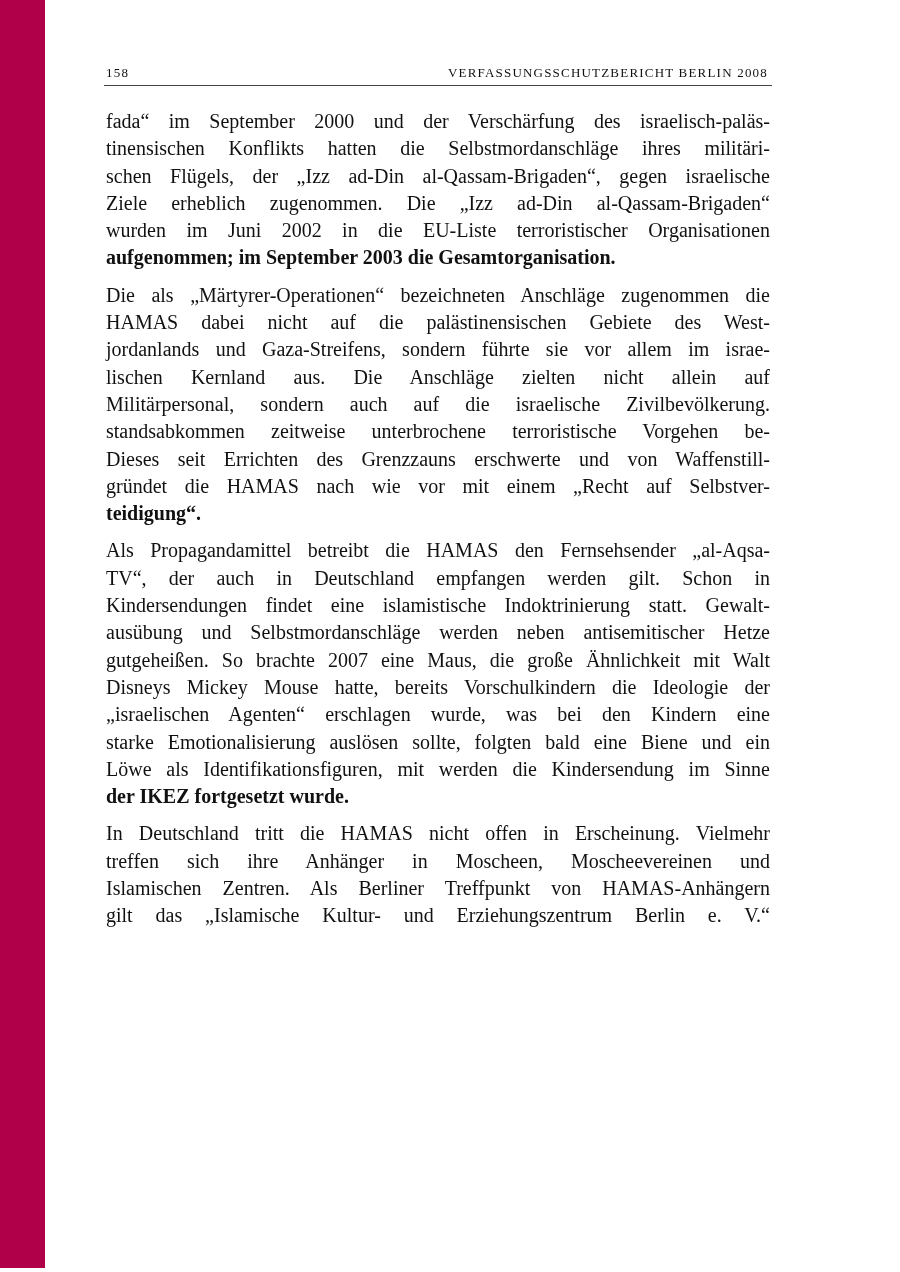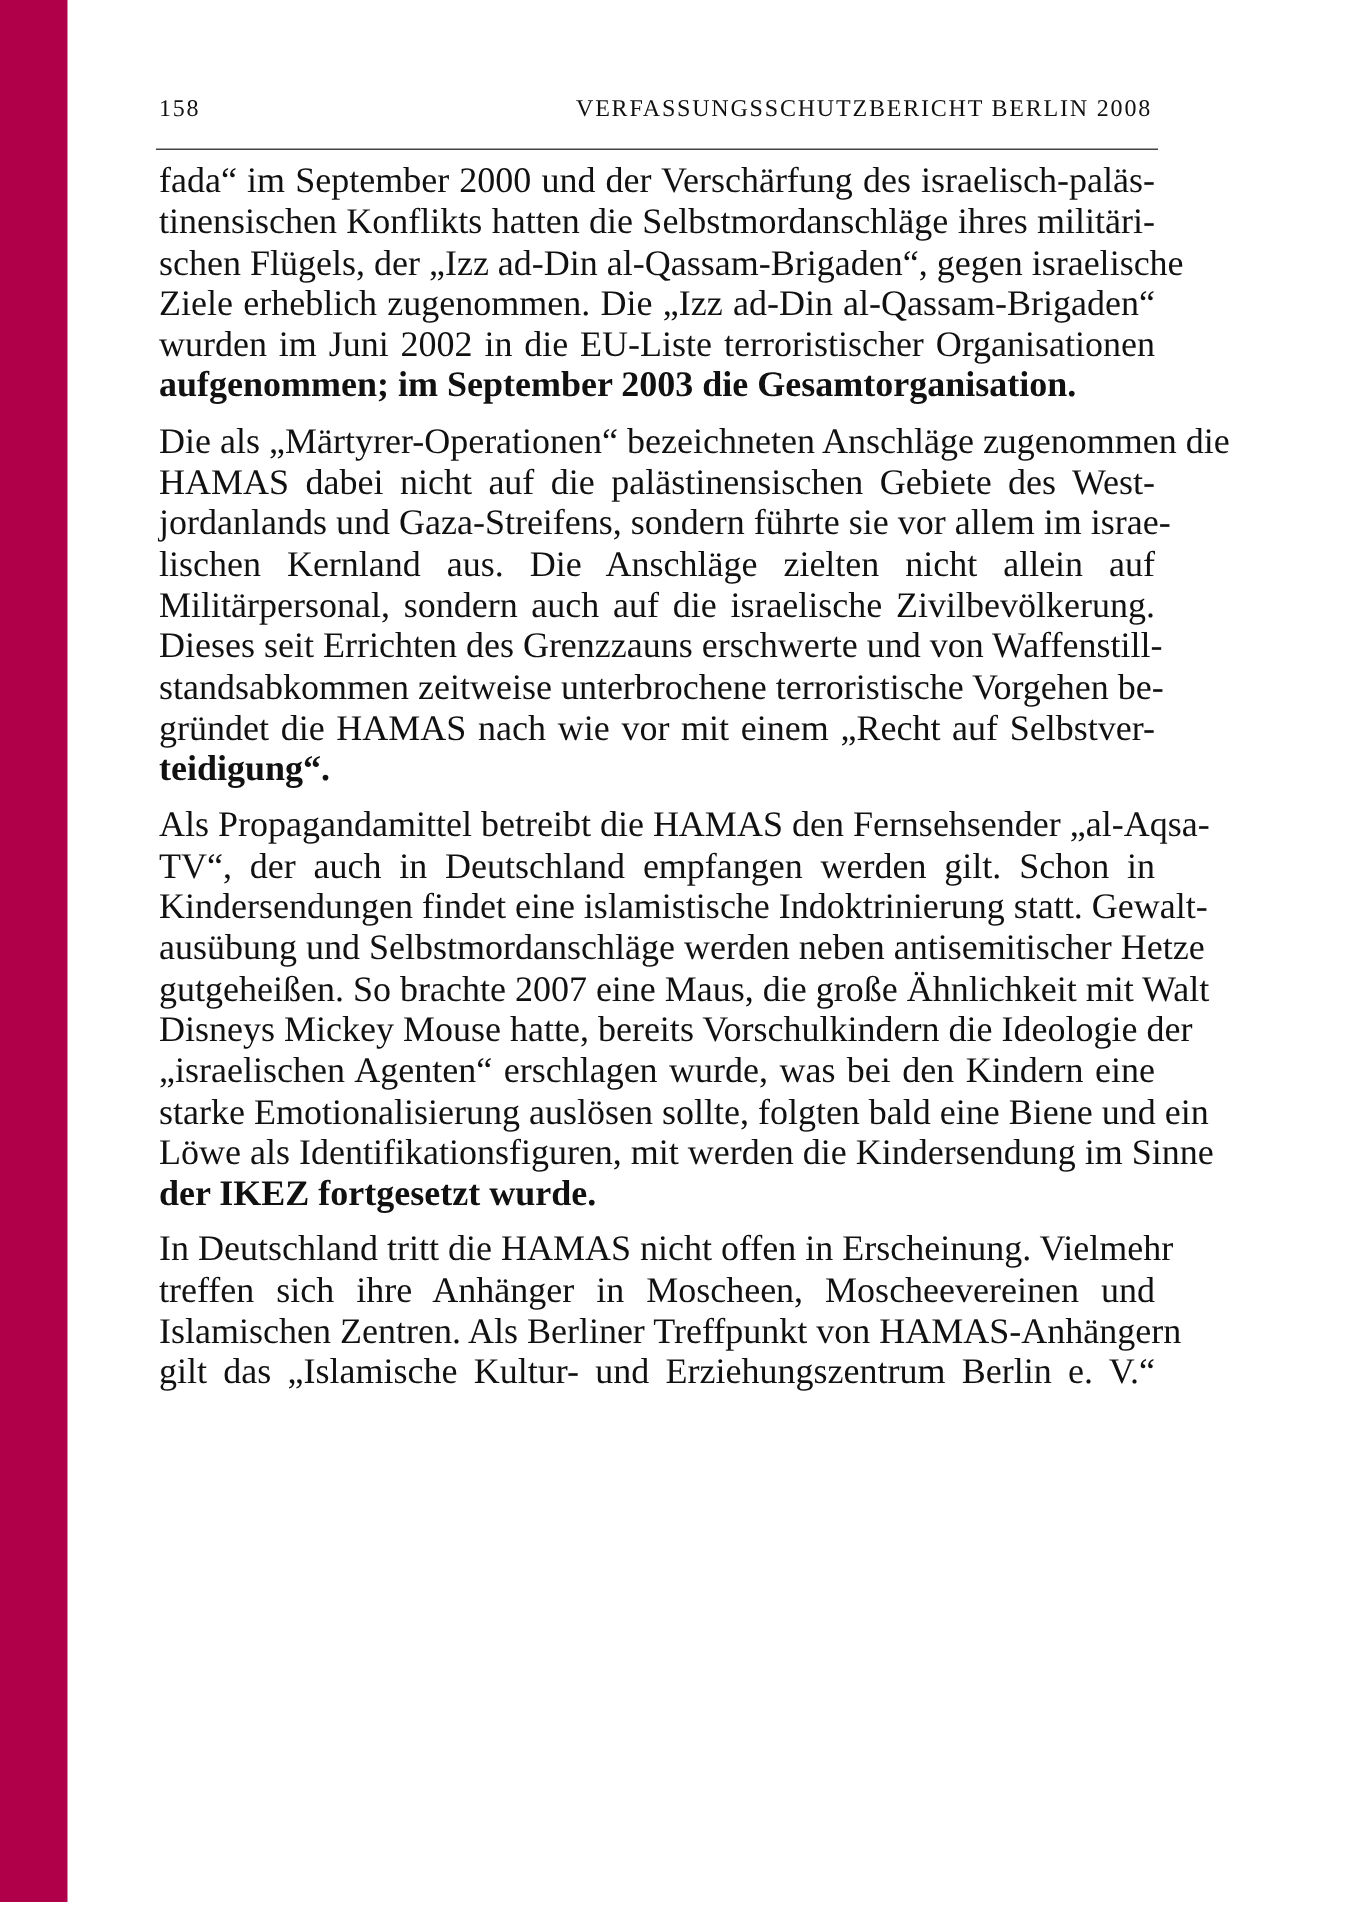--- a/index.html
+++ b/index.html
@@ -26,37 +26,37 @@
     .header {
       position: absolute;
       left: 104px;
       top: 62px;
       width: 668px;
       height: 19px;
       border-bottom: 1px solid #444444;
       display: flex;
       justify-content: space-between;
       align-items: flex-end;
-      font-size: 16px;
+      font-size: 13px;
       letter-spacing: 1.2px;
       line-height: 16px;
-      padding-bottom: 18px;
+      padding-bottom: 4px;
     }
     .header .title {
       padding-right: 4px;
     }
     .header .page-num {
       padding-left: 2px;
     }
     .content {
       position: absolute;
       left: 106px;
       top: 108px;
       width: 664px;
-      font-size: 24px;
+      font-size: 20px;
       line-height: 27.3px;
     }
     .content p {
       margin: 0 0 10px 0;
       text-align: justify;
       hyphens: manual;
     }
     .content p .ln {
       display: block;
       text-align: justify;
@@ -86,22 +86,22 @@
     <span class="ln">Ziele erheblich zugenommen. Die „Izz ad-Din al-Qassam-Brigaden“</span>
     <span class="ln">wurden im Juni 2002 in die EU-Liste terroristischer Organisationen</span>
     <span class="ln last">aufgenommen; im September 2003 die Gesamtorganisation.</span>
   </p>
   <p>
     <span class="ln">Die als „Märtyrer-Operationen“ bezeichneten Anschläge zugenommen die</span>
     <span class="ln">HAMAS dabei nicht auf die palästinensischen Gebiete des West-</span>
     <span class="ln">jordanlands und Gaza-Streifens, sondern führte sie vor allem im israe-</span>
     <span class="ln">lischen Kernland aus. Die Anschläge zielten nicht allein auf</span>
     <span class="ln">Militärpersonal, sondern auch auf die israelische Zivilbevölkerung.</span>
+    <span class="ln">standsabkommen zeitweise unterbrochene terroristische Vorgehen be-</span>
     <span class="ln">Dieses seit Errichten des Grenzzauns erschwerte und von Waffenstill-</span>
-    <span class="ln">standsabkommen zeitweise unterbrochene terroristische Vorgehen be-</span>
     <span class="ln">gründet die HAMAS nach wie vor mit einem „Recht auf Selbstver-</span>
     <span class="ln last">teidigung“.</span>
   </p>
   <p>
     <span class="ln">Als Propagandamittel betreibt die HAMAS den Fernsehsender „al-Aqsa-</span>
     <span class="ln">TV“, der auch in Deutschland empfangen werden gilt. Schon in</span>
     <span class="ln">Kindersendungen findet eine islamistische Indoktrinierung statt. Gewalt-</span>
     <span class="ln">ausübung und Selbstmordanschläge werden neben antisemitischer Hetze</span>
     <span class="ln">gutgeheißen. So brachte 2007 eine Maus, die große Ähnlichkeit mit Walt</span>
     <span class="ln">Disneys Mickey Mouse hatte, bereits Vorschulkindern die Ideologie der</span>

